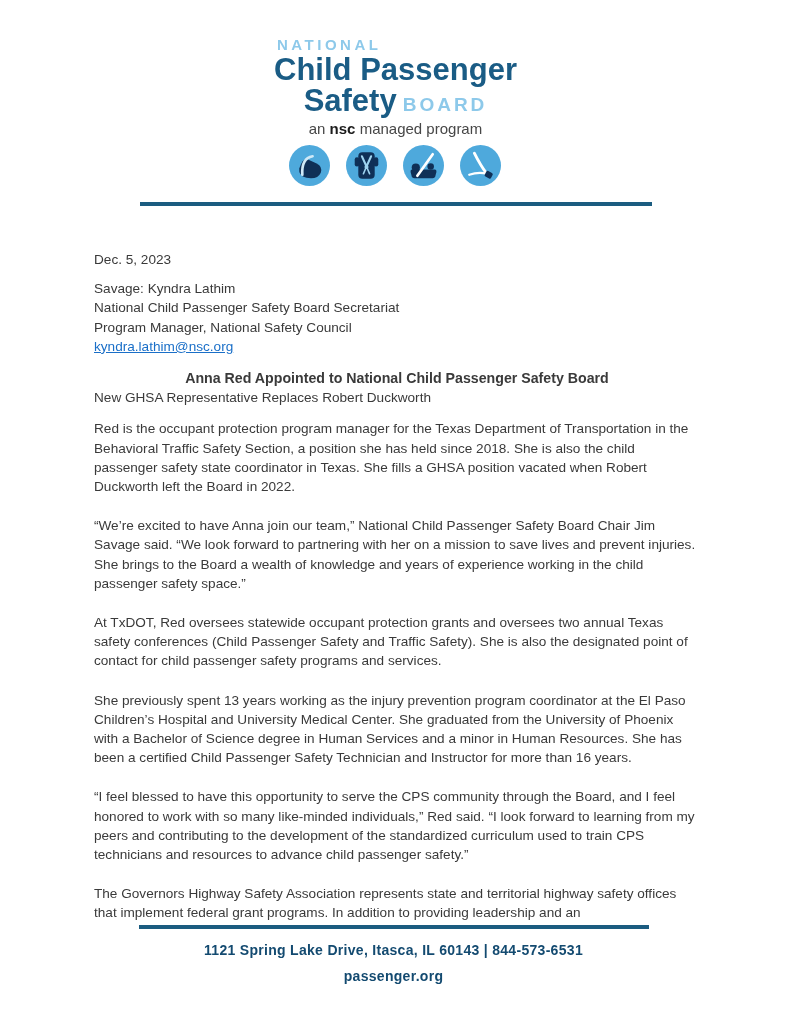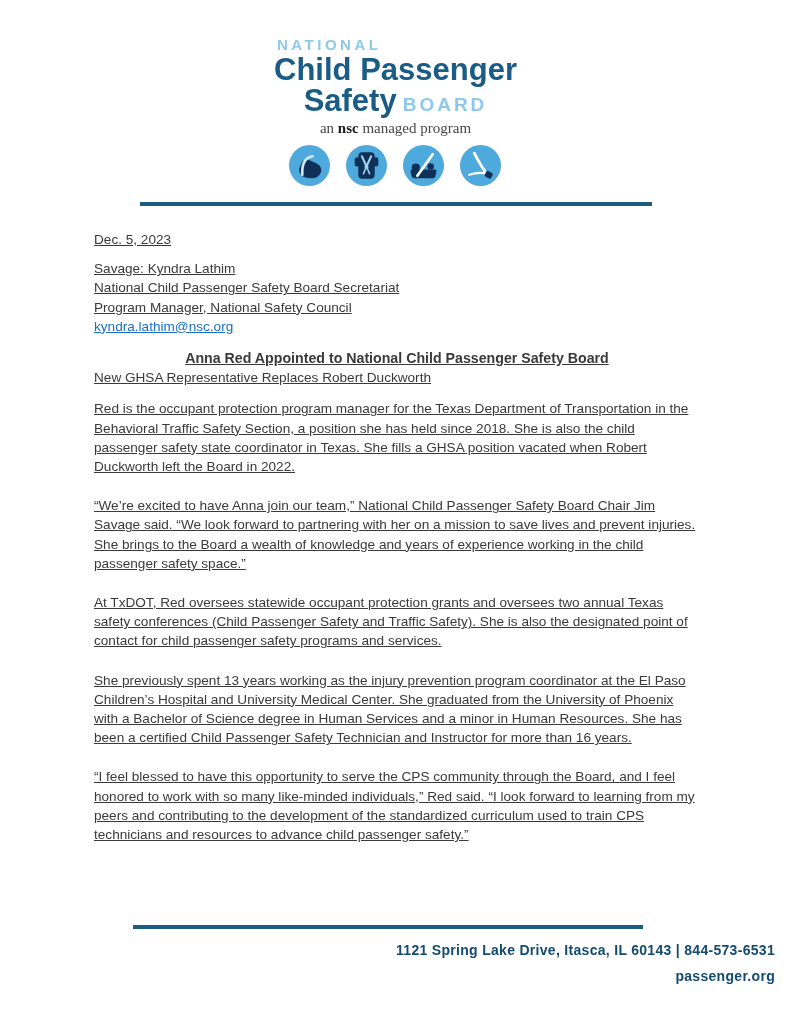--- a/index.html
+++ b/index.html
@@ -47,44 +47,42 @@
     font-weight: bold;
     letter-spacing: 3px;
     color: #8dc9ea;
     margin-left: 6px;
   }
   .logo-tagline {
     margin-top: 4px;
     font-size: 15px;
     color: #474747;
     text-align: center;
-    font-family: Liberation Serif, serif;
   }
   .logo-tagline .brand { font-weight: bold; color: #1c1c1c; }
   .logo-icons {
     margin-top: 8px;
     display: flex;
     justify-content: center;
     gap: 16px;
   }
   .logo-icons svg { display: block; }
   .header-rule {
     width: 512px;
     height: 4px;
     background: #1b5c80;
     margin: 12px auto 0 auto;
   }
 
   
   .content {
     padding: 0 91px 0 94px;
-    margin-top: 24px;
+    margin-top: 44px;
     font-size: 13.6px;
     line-height: 19.2px;
-    text-decoration: underline;
   }
   .date-line { margin-bottom: 10px; }
   .contact-block { margin-bottom: 0; }
   .email-link {
     color: #1a6fc8;
     text-decoration: underline;
     cursor: pointer;
   }
   .headline {
     text-align: center;
@@ -98,22 +96,22 @@
     margin-top: 0px;
     margin-bottom: 12px;
   }
   .body-par { margin-top: 0; margin-bottom: 20px; }
 
   
   .footer {
     position: absolute;
     top: 925px;
     left: 0;
-    right: 16px;
-    text-align: right;
+    right: 4px;
+    text-align: center;
   }
   .footer-rule {
     width: 510px;
     height: 4px;
     background: #1b5c80;
     margin: 0 auto;
   }
   .footer-address {
     margin-top: 13px;
     font-size: 14px;
@@ -197,20 +195,21 @@
     </div>
 
     <div class="headline">Anna Red Appointed to National Child Passenger Safety Board</div>
     <div class="subhead">New GHSA Representative Replaces Robert Duckworth</div>
 
     <p class="body-par">Red is the occupant protection program manager for the Texas Department of Transportation in the Behavioral Traffic Safety Section, a position she has held since 2018. She is also the child passenger safety state coordinator in Texas. She fills a GHSA position vacated when Robert Duckworth left the Board in 2022.</p>
     <p class="body-par">“We’re excited to have Anna join our team,” National Child Passenger Safety Board Chair Jim Savage said. “We look forward to partnering with her on a mission to save lives and prevent injuries. She brings to the Board a wealth of knowledge and years of experience working in the child passenger safety space.”</p>
     <p class="body-par">At TxDOT, Red oversees statewide occupant protection grants and oversees two annual Texas safety conferences (Child Passenger Safety and Traffic Safety). She is also the designated point of contact for child passenger safety programs and services.</p>
     <p class="body-par">She previously spent 13 years working as the injury prevention program coordinator at the El Paso Children’s Hospital and University Medical Center. She graduated from the University of Phoenix with a Bachelor of Science degree in Human Services and a minor in Human Resources. She has been a certified Child Passenger Safety Technician and Instructor for more than 16 years.</p>
     <p class="body-par">“I feel blessed to have this opportunity to serve the CPS community through the Board, and I feel honored to work with so many like-minded individuals,” Red said. “I look forward to learning from my peers and contributing to the development of the standardized curriculum used to train CPS technicians and resources to advance child passenger safety.”</p>
+    <p class="body-par">The Governors Highway Safety Association represents state and territorial highway safety offices that implement federal grant programs. In addition to providing leadership and an</p>
   </div>
 
   <div class="footer">
     <div class="footer-rule"></div>
     <div class="footer-address">1121 Spring Lake Drive, Itasca, IL 60143 | 844-573-6531</div>
     <div class="footer-site">passenger.org</div>
   </div>
 
 </div>
 

